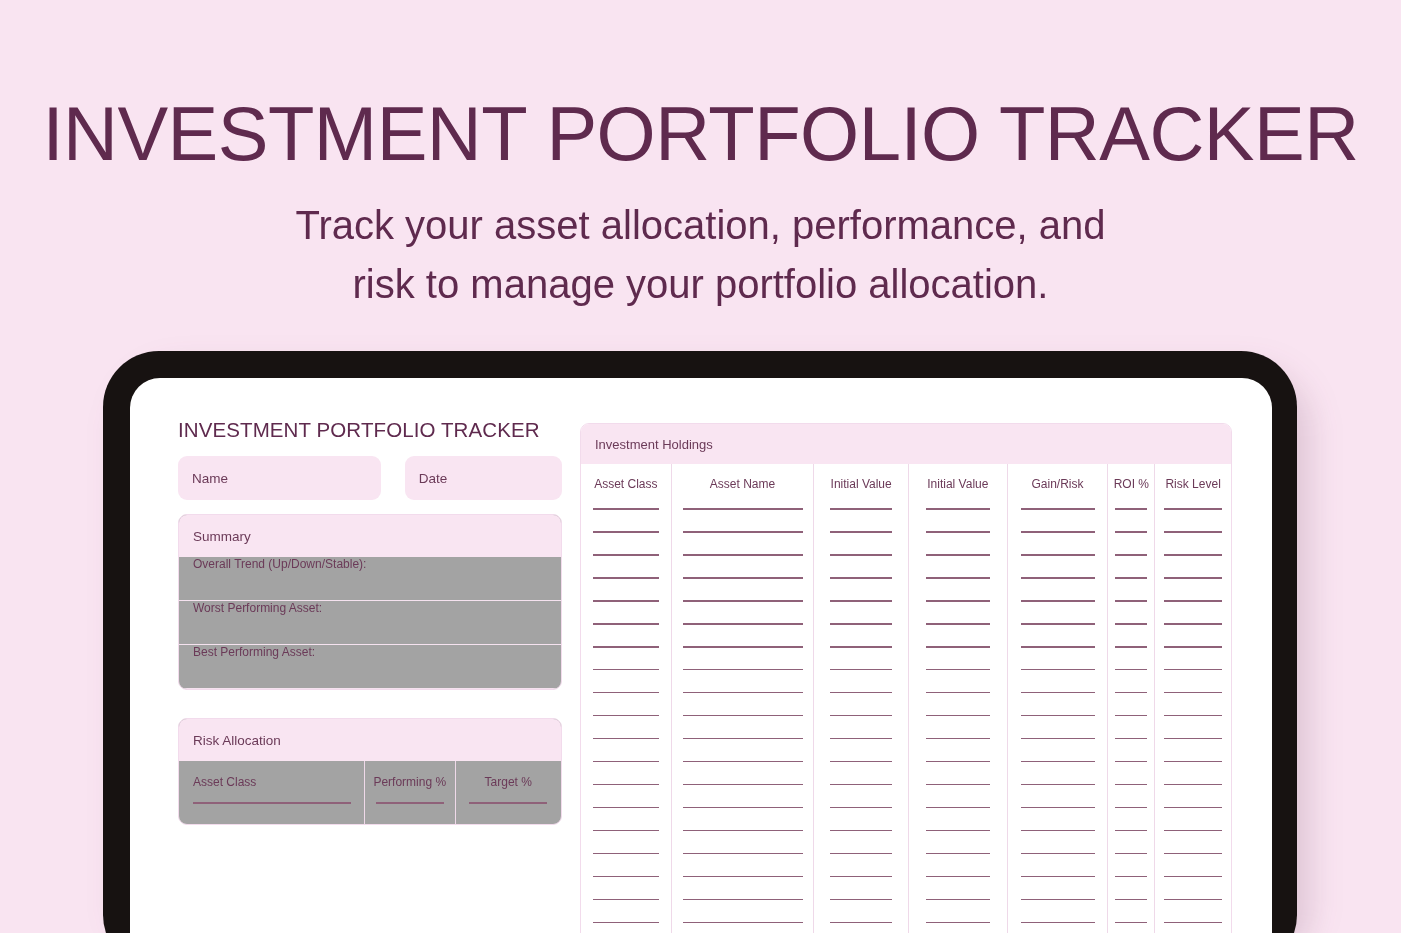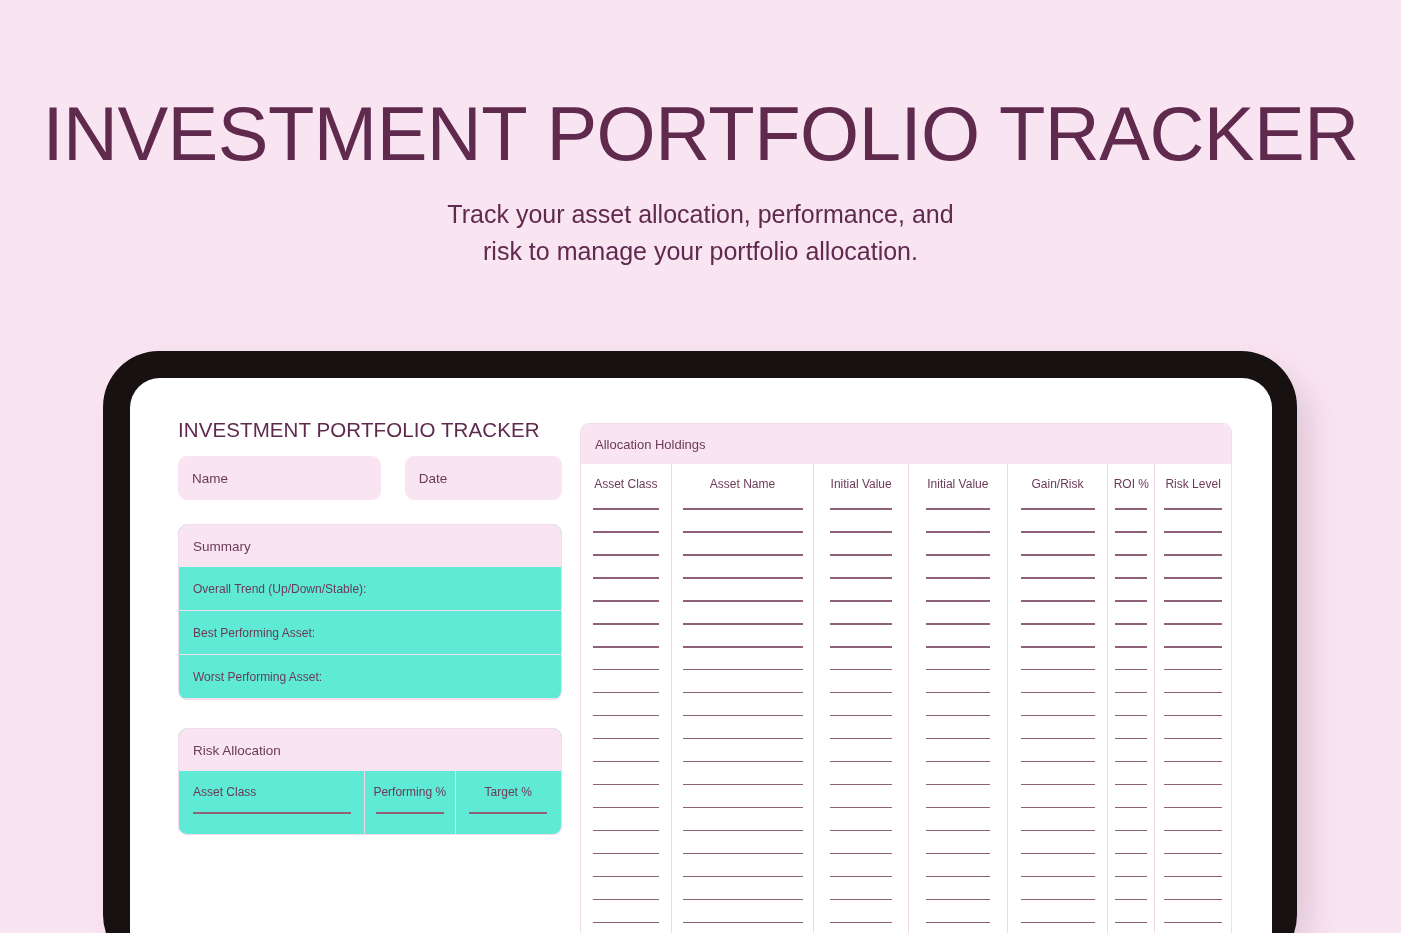--- a/index.html
+++ b/index.html
@@ -28,21 +28,21 @@
     font-size: 76px;
     line-height: 1.0;
     font-weight: 400;
     letter-spacing: -0.5px;
     color: #5f2a4e;
     white-space: nowrap;
   }
   .hero-sub {
     margin: 0;
     padding-top: 24px;
-    font-size: 25px;
+    font-size: 40px;
     line-height: 1.48;
     font-weight: 400;
     color: #5f2a4e;
   }
 
   
   .device-shadow {
     position: absolute;
     left: 120px;
     top: 368px;
@@ -100,55 +100,54 @@
     margin: 0 0 14px 0;
     font-size: 20.5px;
     font-weight: 400;
     letter-spacing: 0.1px;
     color: #5f2a4e;
     white-space: nowrap;
   }
   .id-row {
     display: flex;
     gap: 24px;
-    margin-bottom: 24px;
+    margin-bottom: 14px;
   }
   .id-field {
     background: #f9e5f2;
     border-radius: 9px;
     height: 44px;
     display: flex;
     align-items: center;
     padding-left: 14px;
     font-size: 13.5px;
     color: #6b3a58;
   }
   .id-field.name { width: 195px; }
   .id-field.date { width: 148px; }
 
   .card {
     border: 1px solid #f2dbec;
     border-radius: 9px;
-    background: #5eead4;
+    background: #a3a3a3;
     overflow: hidden;
     margin-bottom: 28px;
   }
   .card-head {
     background: #f9e5f2;
     height: 42px;
     display: flex;
     align-items: center;
     padding-left: 14px;
     font-size: 13.5px;
     color: #6b3a58;
   }
   .sum-row {
     height: 43px;
     display: flex;
-    align-items: center;
     padding-left: 14px;
     font-size: 12px;
     color: #6b3a58;
     border-bottom: 1px solid #f5e2ef;
   }
   .sum-row.notes {
     height: 105px;
     align-items: flex-start;
     padding-top: 13px;
     border-bottom: none;
@@ -267,24 +266,24 @@
       </div>
 
       <div class="card">
         <div class="card-head">
           <span>Summary</span>
         </div>
         <div class="sum-row">
           <span>Overall Trend (Up/Down/Stable):</span>
         </div>
         <div class="sum-row">
+          <span>Worst Performing Asset:</span>
+        </div>
+        <div class="sum-row">
           <span>Best Performing Asset:</span>
-        </div>
-        <div class="sum-row">
-          <span>Worst Performing Asset:</span>
         </div>
       </div>
 
       <div class="card">
         <div class="card-head">
           <span>Risk Allocation</span>
         </div>
         <div class="alloc-table">
           <div class="alloc-col c1">
             <div class="alloc-hdr">Asset Class</div>
@@ -302,21 +301,21 @@
 
           </div>
         </div>
       </div>
 
     </div>
 
     <div class="col-right">
       <div class="holdings-card">
         <div class="holdings-head">
-          <span>Allocation Holdings</span>
+          <span>Investment Holdings</span>
         </div>
         <div class="hold-body">
           <div class="hold-col w-asset-class">
             <div class="hold-hdr">Asset Class</div>
           <div class="hold-line"></div>
               <div class="hold-line"></div>
               <div class="hold-line"></div>
               <div class="hold-line"></div>
               <div class="hold-line"></div>
               <div class="hold-line"></div>

